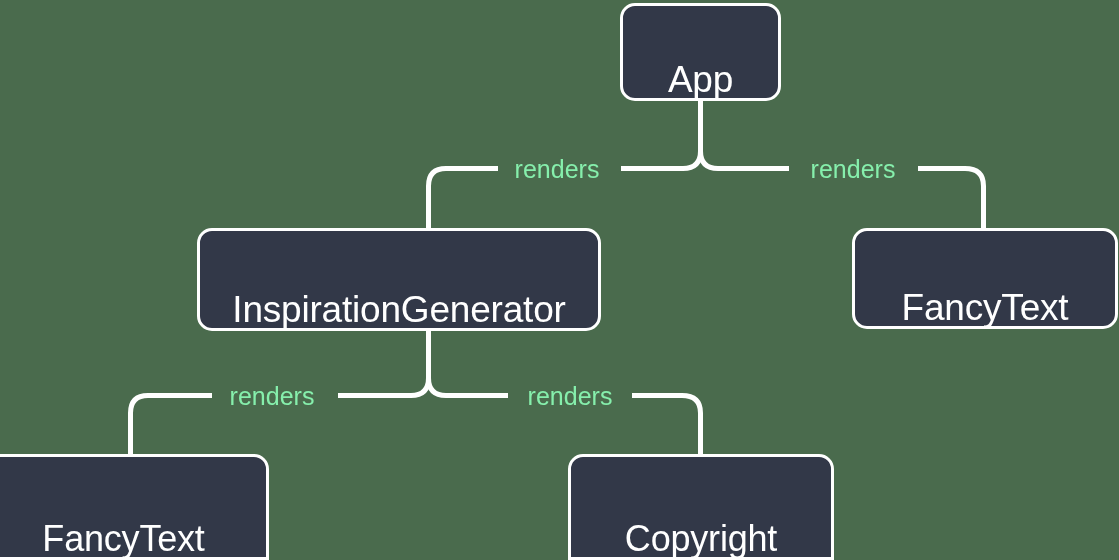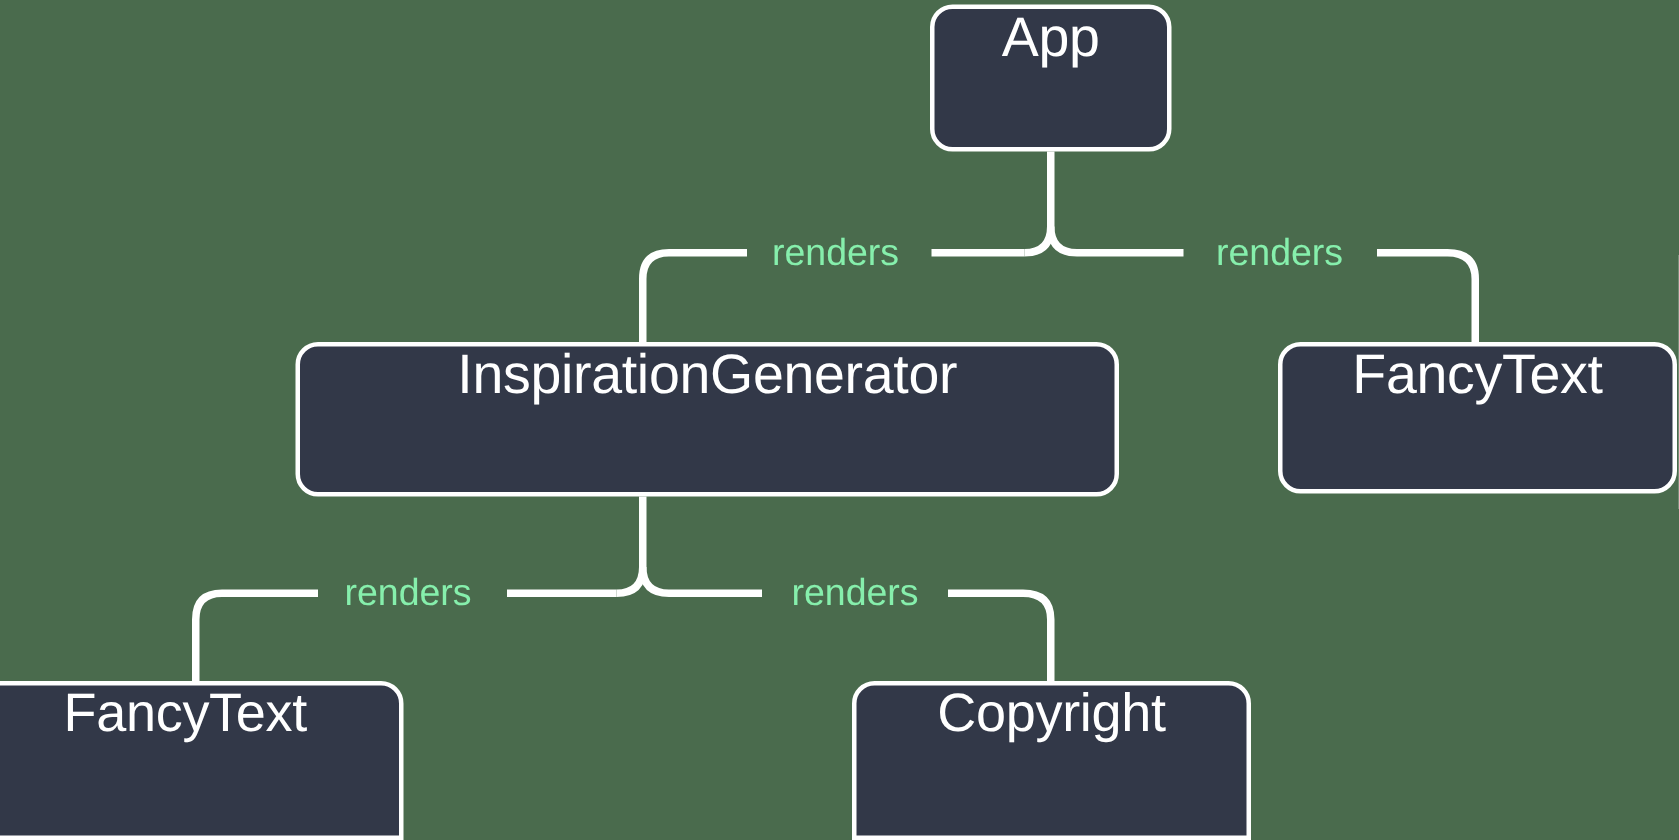--- a/index.html
+++ b/index.html
@@ -27,37 +27,37 @@
     height: 560px;
     pointer-events: none;
   }
   .node {
     position: absolute;
     box-sizing: border-box;
     background: #323848;
     border: 3px solid #ffffff;
     border-radius: 15px;
     display: flex;
-    align-items: flex-start;
+    align-items: flex-end;
     justify-content: center;
     z-index: 2;
   }
   .node-label {
     color: #ffffff;
     font-size: 37px;
     font-weight: 400;
     letter-spacing: -0.2px;
     line-height: 1;
     white-space: nowrap;
   }
   .node-label.sm { font-size: 36px; }
 
   
   #node-app        { left: 620px; top: 3px;   width: 161px; height: 98px; }
-  #node-inspiration{ left: 197px; top: 228px; width: 549px; height: 103px; }
+  #node-inspiration{ left: 197px; top: 228px; width: 404px; height: 103px; }
   #node-fancytext-right { left: 852px; top: 228px; width: 266px; height: 101px; }
   #node-fancytext-left  { left: -22px; top: 454px; width: 291px; height: 106px;
                           border-bottom-left-radius: 0; border-bottom-right-radius: 0; }
   #node-copyright  { left: 568px; top: 454px; width: 266px; height: 106px;
                      border-bottom-left-radius: 0; border-bottom-right-radius: 0; }
 
   .edge-label {
     position: absolute;
     color: #86efac;
     font-size: 25px;

